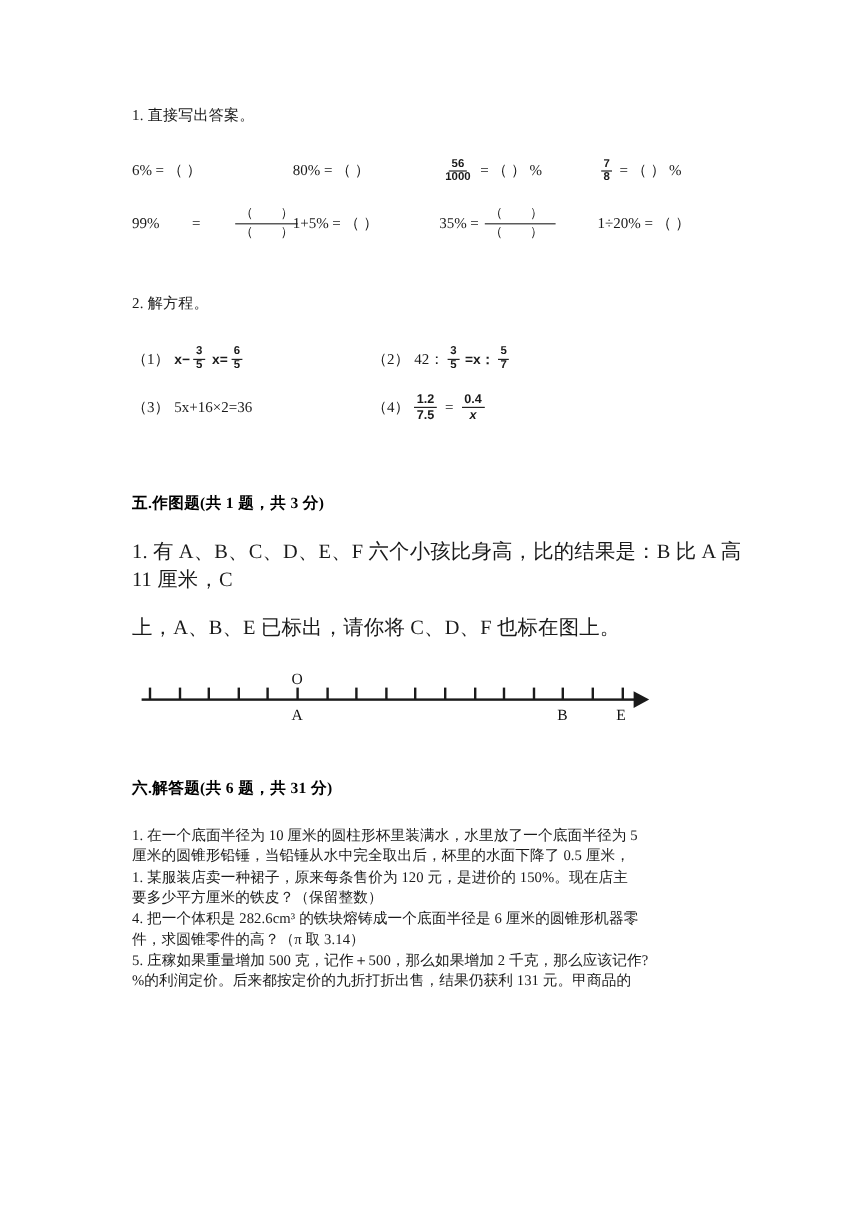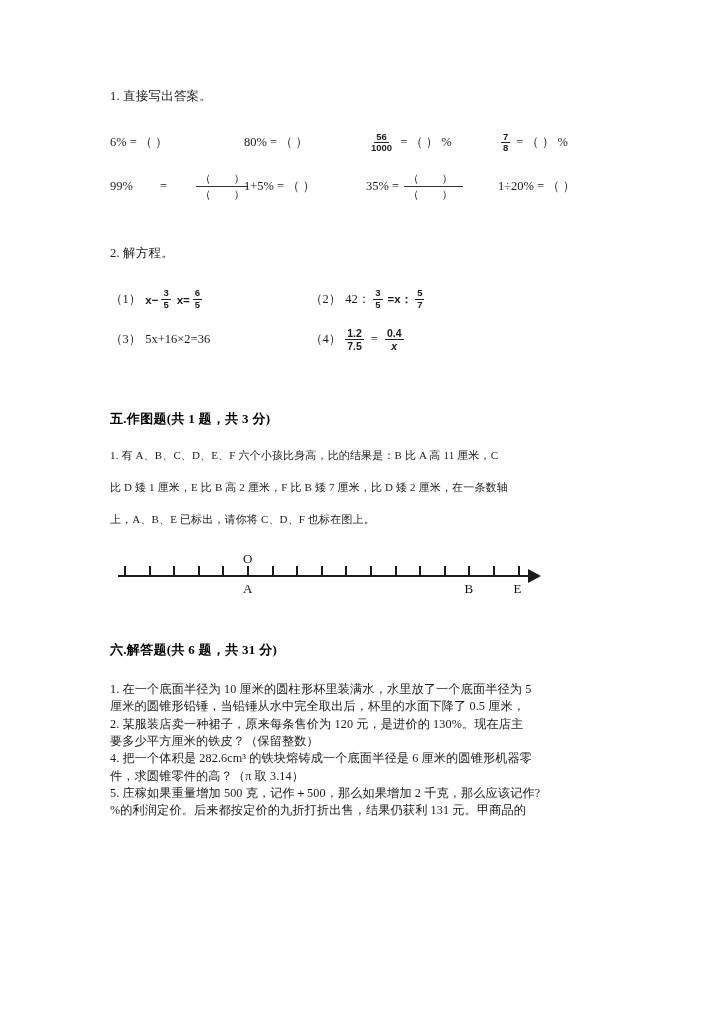--- a/index.html
+++ b/index.html
@@ -37,21 +37,21 @@
     color: #1a1a1a;
     letter-spacing: 0.2px;
   }
   .section-head {
     font-size: 13px;
     font-weight: bold;
     color: #000000;
     letter-spacing: 0.3px;
   }
   .para {
-    font-size: 11px;
+    font-size: 17px;
     color: #1a1a1a;
     letter-spacing: 0.15px;
   }
 
   
   .fill-row {
     display: flex;
     align-items: center;
     font-size: 12.5px;
     color: #1a1a1a;
@@ -292,21 +292,20 @@
         <span class="num">0.4</span>
         <span class="den" style="font-style:italic;">x</span>
       </span>
     </div>
   </div>
 
   <div class="section-head" style="margin-top:58px;">五.作图题(共 1 题，共 3 分)</div>
 
   <div style="margin-top:20px;">
     <div class="para" style="margin-bottom:17px;">1. 有 A、B、C、D、E、F 六个小孩比身高，比的结果是：B 比 A 高 11 厘米，C</div>
-    <div class="para" style="margin-bottom:17px;">比 D 矮 1 厘米，E 比 B 高 2 厘米，F 比 B 矮 7 厘米，比 D 矮 2 厘米，在一条数轴</div>
     <div class="para">上，A、B、E 已标出，请你将 C、D、F 也标在图上。</div>
   </div>
 
   <div class="numline-wrap" style="margin-top:22px;">
     <div class="nl-axis"></div>
     <div class="nl-arrow"></div>
     <div id="nl-ticks">
           <div class="nl-tick" style="left: 6px;"></div>
           <div class="nl-tick" style="left: 30.6px;"></div>
           <div class="nl-tick" style="left: 55.2px;"></div>
@@ -331,21 +330,21 @@
           <div class="nl-lbl below" style="left: 346.4px;">B</div>
           <div class="nl-lbl below" style="left: 395.6px;">E</div>
         </div>
   </div>
 
   <div class="section-head" style="margin-top:34px;">六.解答题(共 6 题，共 31 分)</div>
 
   <div class="ans-list" style="margin-top:22px;">
     <div class="ans-item">1. 在一个底面半径为 10 厘米的圆柱形杯里装满水，水里放了一个底面半径为 5</div>
     <div class="ans-item">厘米的圆锥形铅锤，当铅锤从水中完全取出后，杯里的水面下降了 0.5 厘米，</div>
-    <div class="ans-item">2. 某服装店卖一种裙子，原来每条售价为 120 元，是进价的 130%。现在店主</div>
+    <div class="ans-item">1. 某服装店卖一种裙子，原来每条售价为 120 元，是进价的 150%。现在店主</div>
     <div class="ans-item">要多少平方厘米的铁皮？（保留整数）</div>
     <div class="ans-item">4. 把一个体积是 282.6cm³ 的铁块熔铸成一个底面半径是 6 厘米的圆锥形机器零</div>
     <div class="ans-item">件，求圆锥零件的高？（π 取 3.14）</div>
     <div class="ans-item">5. 庄稼如果重量增加 500 克，记作＋500，那么如果增加 2 千克，那么应该记作?</div>
     <div class="ans-item">%的利润定价。后来都按定价的九折打折出售，结果仍获利 131 元。甲商品的</div>
   </div>
 
 </div>
 </div>
 

